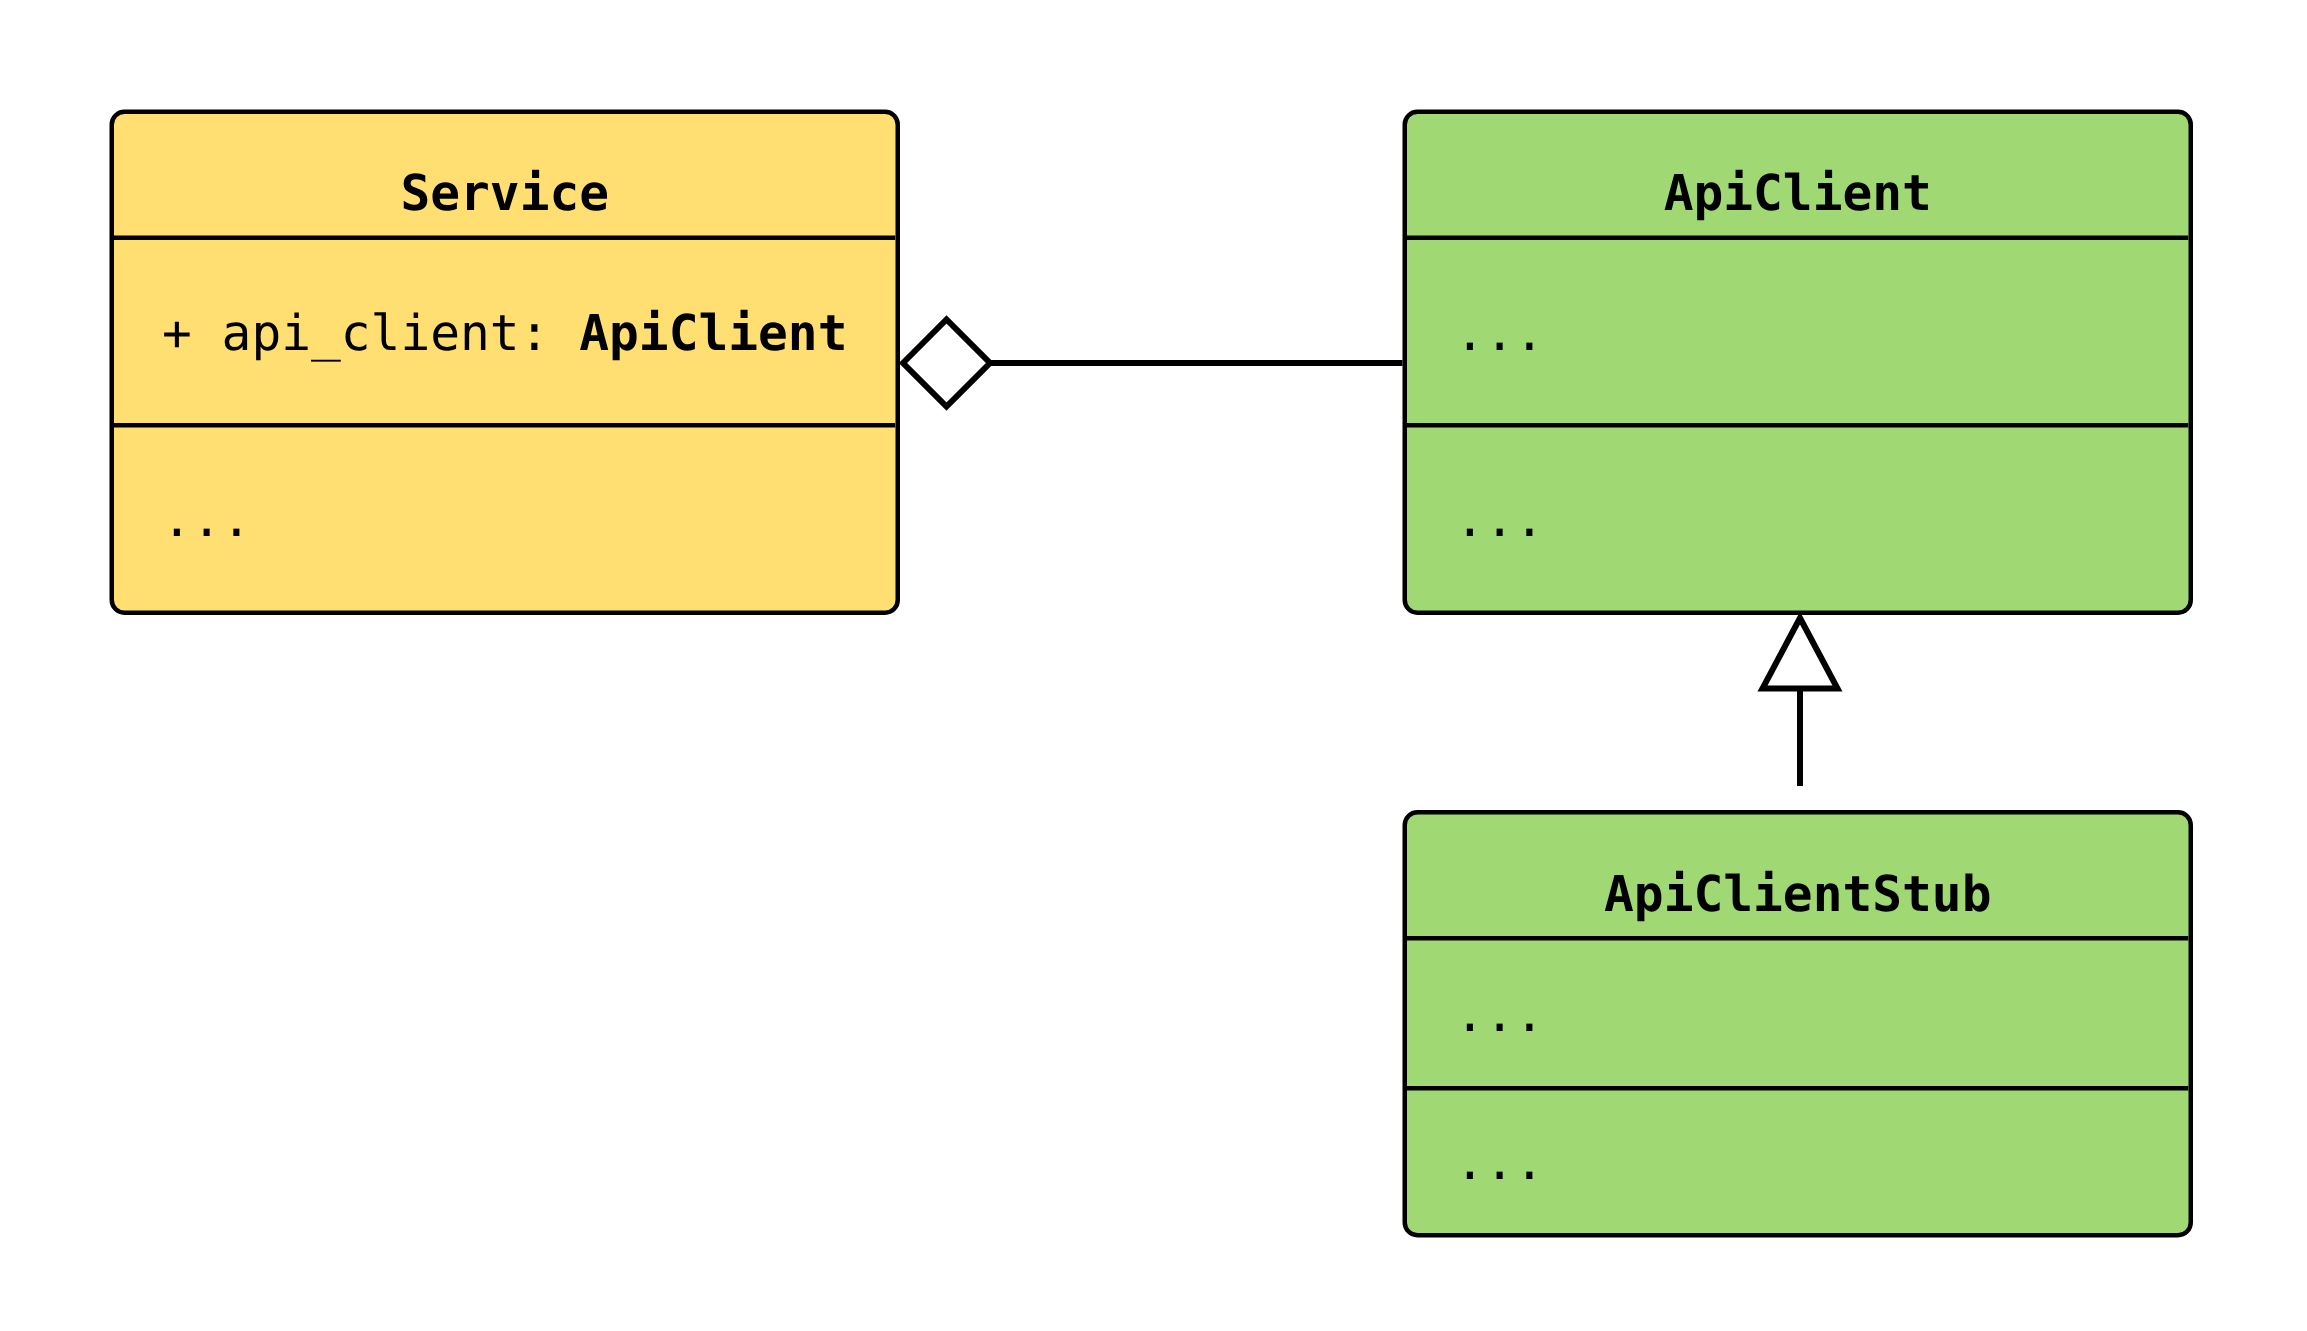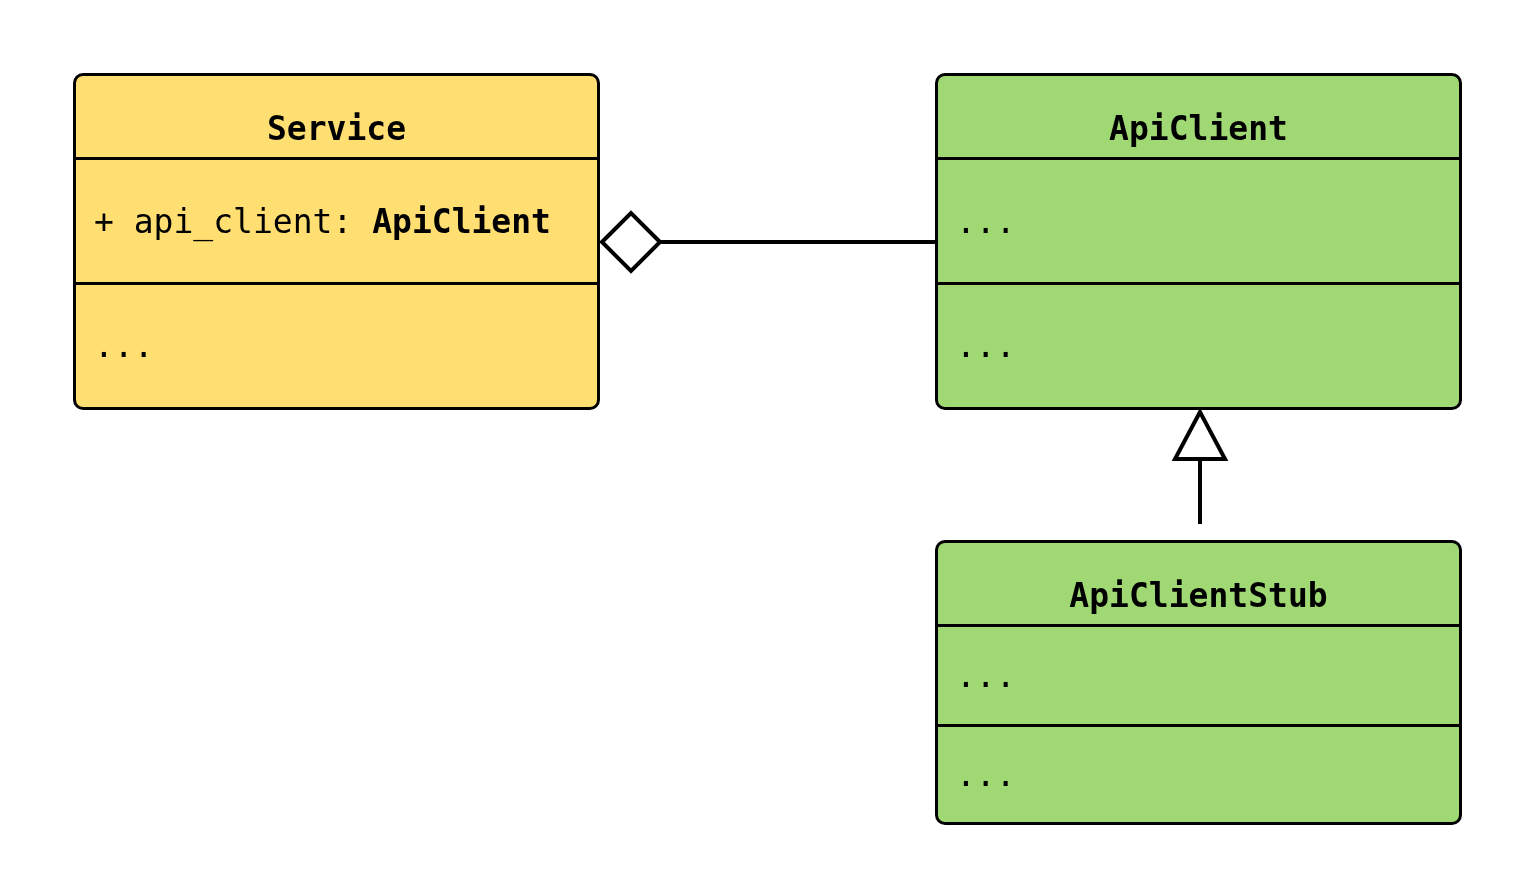--- a/index.html
+++ b/index.html
@@ -46,21 +46,21 @@
     font-weight: bold;
     font-size: 33px;
     letter-spacing: 0;
     margin-top: 24px;
   }
   .uml-section {
     box-sizing: border-box;
     border-top: 3px solid #000000;
     display: flex;
     align-items: center;
-    padding-left: 18px;
+    padding-left: 32px;
     font-size: 33px;
     white-space: pre;
   }
   .service .attrs    { height: 134px; }
   .service .methods  { height: 135px; }
   .apiclient .attrs   { height: 134px; }
   .apiclient .methods { height: 135px; }
   .stub .attrs    { height: 110px; }
   .stub .methods  { height: 107px; }
 

